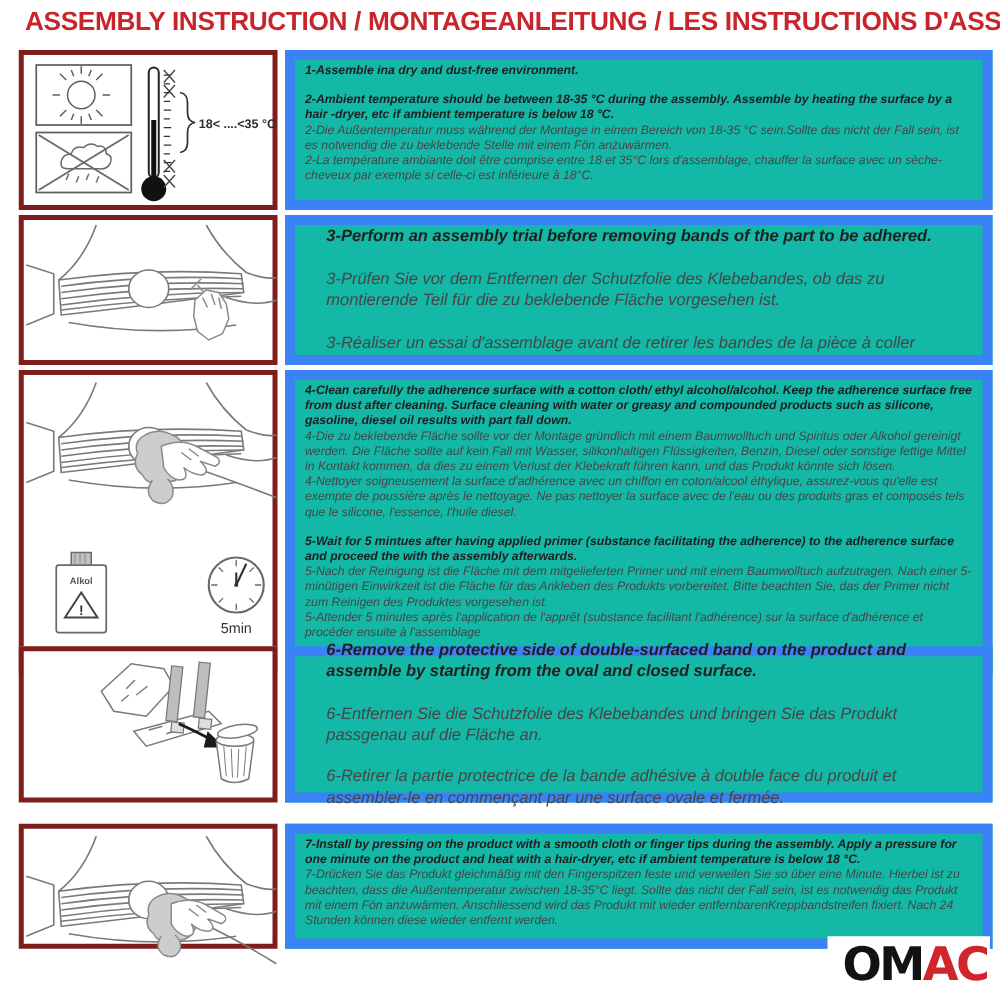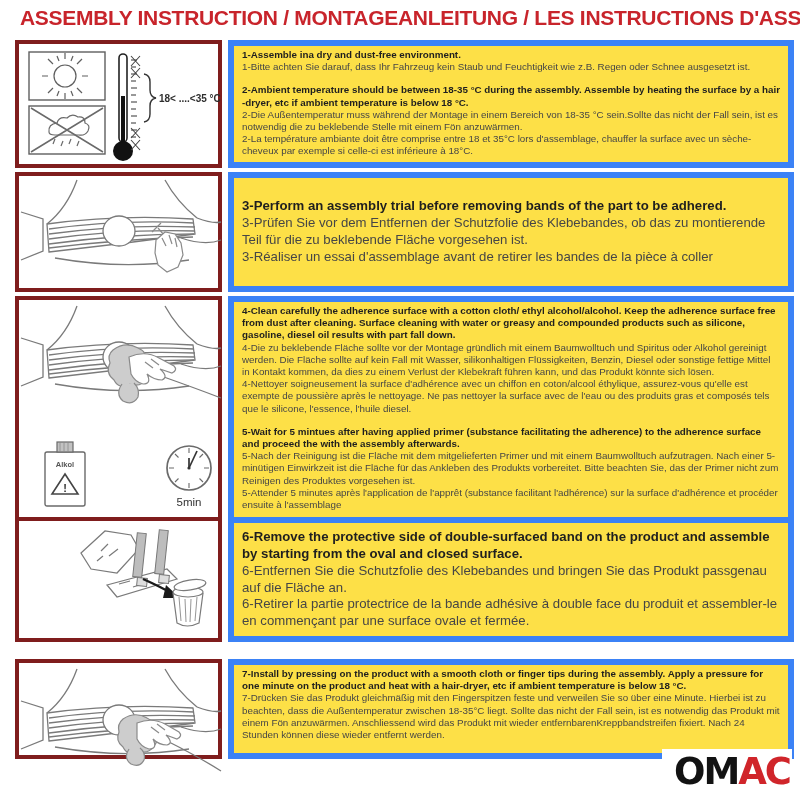--- a/index.html
+++ b/index.html
@@ -1,31 +1,31 @@
 <!DOCTYPE html>
 <html><head>
 <meta charset="utf-8">
 <style>
   html,body{margin:0;padding:0;background:#fff;}
   #page{position:relative;width:800px;height:800px;background:#fff;overflow:hidden;
         font-family:"Liberation Sans",sans-serif;color:#3c3c3c;}
   .title{position:absolute;left:20px;top:6px;width:770px;font-size:21px;font-weight:bold;
          letter-spacing:-0.3px;color:#c8242b;white-space:nowrap;}
   .illu{position:absolute;left:15px;width:207px;border:4px solid #7f1d1d;background:#fff;box-sizing:border-box;}
-  .txt{position:absolute;left:228px;width:566px;border:6px solid #3b82f6;background:#fde047;
-       box-sizing:border-box;padding:3px 8px;}
+  .txt{position:absolute;left:228px;width:566px;border:8px solid #3b82f6;background:#14b8a6;
+       box-sizing:border-box;padding:3px 8px;font-style:italic;}
   .txt.center{display:flex;flex-direction:column;justify-content:center;}
   .r1{top:40px;height:128px;}
   .r2{top:172px;height:120px;}
   .r3{top:296px;height:243px;}
   .r4{top:517px;height:125px;}
   .r5{top:659px;height:100px;}
   .small p{margin:0;font-size:9.8px;line-height:12.2px;}
   .small .step + .step{margin-top:11px;}
-  .big p{margin:0;font-size:13.2px;line-height:16.8px;}
+  .big p{margin:17px;font-size:13.2px;line-height:16.8px;}
   .en{font-weight:bold;color:#1f1f1f;}
   .de,.fr{color:#464646;}
   svg{display:block;}
   .logo{position:absolute;top:749px;right:8px;background:#fff;padding:4px 2px 2px 12px;
         font-family:"DejaVu Sans",sans-serif;font-weight:bold;font-size:37px;
         letter-spacing:-2px;line-height:1;}
   .logo .blk{color:#121212;}
   .logo .red{color:#d0252a;}
 </style>
 </head>
@@ -57,21 +57,20 @@
         <path d="M112,16 h6 M112,23 h5 M112,30 h6 M112,37 h5 M112,44 h6 M112,51 h5 M112,58 h6 M112,65 h5 M112,72 h6 M112,79 h5 M112,86 h6 M112,93 h5" stroke="#333" stroke-width="1"></path>
         <path d="M112,12 l9,10 M121,12 l-9,10 M112,24 l9,10 M121,24 l-9,10 M112,84 l9,10 M121,84 l-9,10 M112,96 l9,10 M121,96 l-9,10" stroke="#444" stroke-width="1.1"></path>
         <path d="M125,30 q6,1 6,8 l0,8 q0,7 6,8 q-6,1 -6,8 l0,8 q0,7 -6,8" stroke="#333" fill="none" stroke-width="1.4"></path>
         <text x="140" y="58" font-size="10" font-weight="bold" fill="#2e2e2e">18&lt; ....&lt;35 °C</text>
       </g>
     </svg>
   </div>
   <div class="txt small r1">
     <div class="step">
       <p class="en">1-Assemble ina dry and dust-free environment.</p>
-      <p class="de">1-Bitte achten Sie darauf, dass Ihr Fahrzeug kein Staub und Feuchtigkeit wie z.B. Regen oder Schnee ausgesetzt ist.</p>
     </div>
     <div class="step">
       <p class="en">2-Ambient temperature should be between 18-35 °C  during the assembly. Assemble by heating the surface by a hair -dryer, etc if ambient temperature is below 18 °C.</p>
       <p class="de">2-Die Außentemperatur muss während der Montage in einem Bereich von 18-35 °C  sein.Sollte das nicht der Fall sein, ist es notwendig die zu beklebende Stelle mit einem Fön anzuwärmen.</p>
       <p class="fr">2-La température ambiante doit être comprise entre 18 et 35°C lors d'assemblage, chauffer la surface avec un sèche-cheveux par exemple si celle-ci est inférieure à 18°C.</p>
     </div>
   </div>
 
   <div class="illu r2">
     <svg width="203" height="116" viewBox="0 0 203 116">

